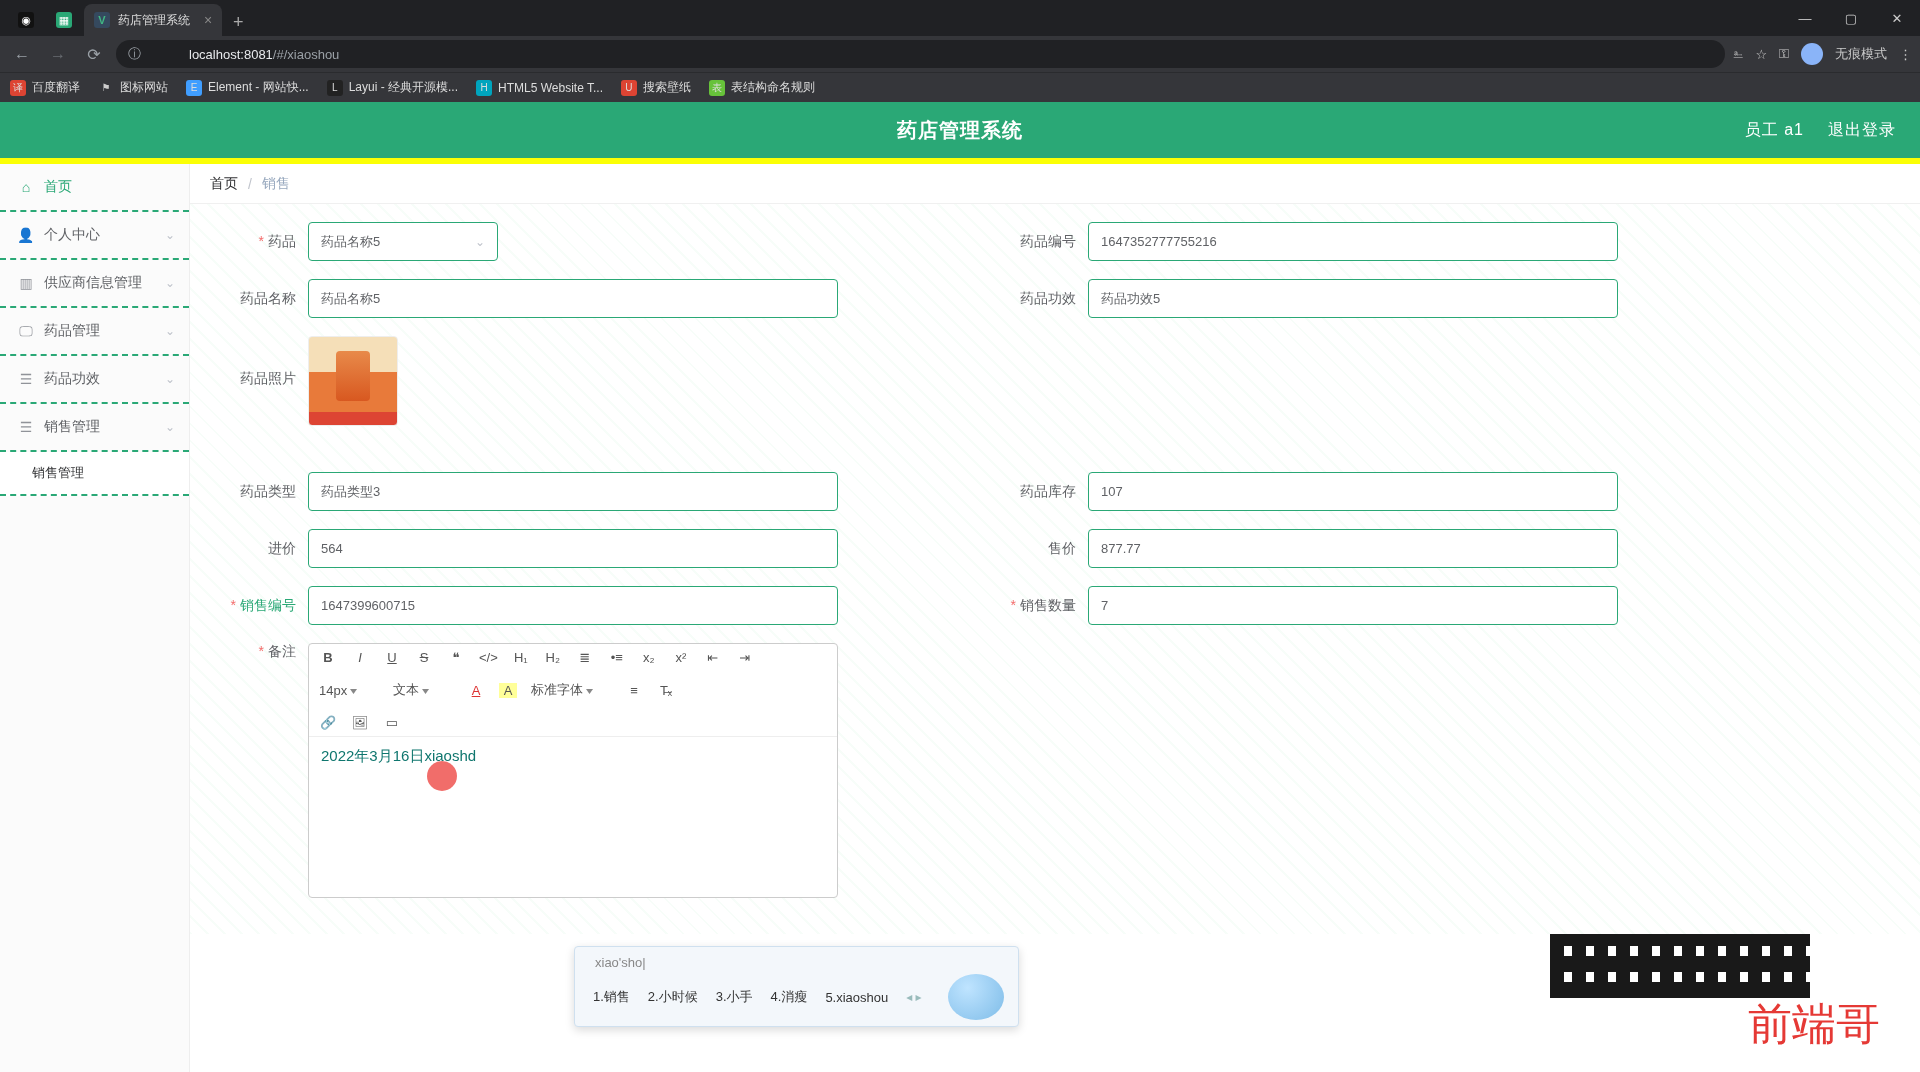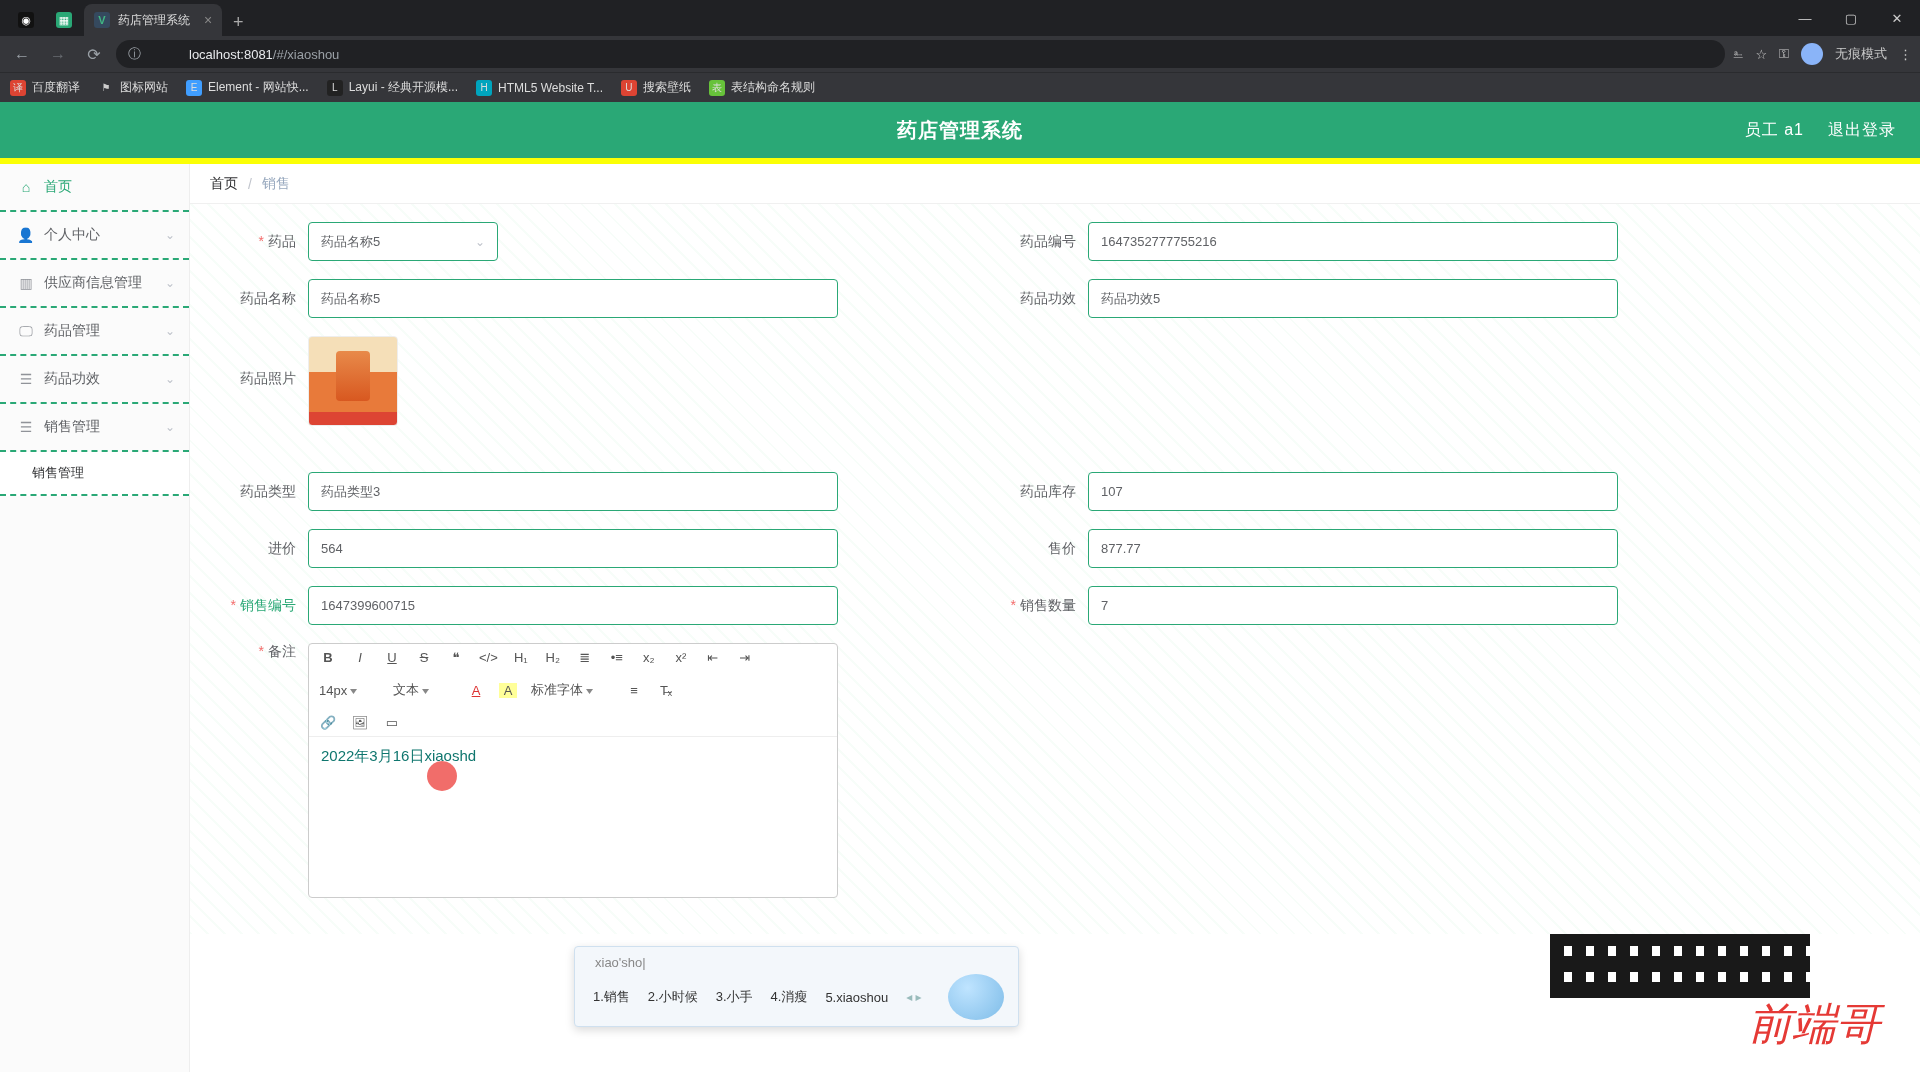--- a/index.html
+++ b/index.html
@@ -77,21 +77,21 @@
 .editor-body { padding: 10px 12px; min-height: 160px; font-size: 15px; color: #0f766e; position: relative; }
 .click-marker { position: absolute; width: 30px; height: 30px; border-radius: 50%; background: rgba(239,83,80,.85); left: 118px; top: 24px; }
 
 
 .ime { position: absolute; left: 574px; top: 946px; background: #f3f7fb; border: 1px solid #cfe0ef; border-radius: 4px; padding: 6px 14px 6px 18px; box-shadow: 0 3px 10px rgba(0,0,0,.15); }
 .ime-input { font-size: 13px; color: #888; padding: 2px 2px 4px; }
 .ime-cands { display: flex; gap: 18px; font-size: 13px; color: #333; align-items: center; }
 .ime-bubble { width: 56px; height: 46px; border-radius: 50%; background: radial-gradient(circle at 35% 30%, #bfe4ff, #7ebce8); margin-left: 8px; }
 .ime-arrows { color: #9bb; font-size: 12px; display: flex; gap: 4px; }
 
-.watermark { position: fixed; right: 40px; bottom: 18px; font-size: 44px; font-family: KaiTi, serif; color: #e53935; font-style: italic; pointer-events: none; }
+.watermark { position: fixed; right: 40px; bottom: 18px; font-size: 44px; font-family: KaiTi, serif; color: #e53935; pointer-events: none; }
 .pixel-blob { position: fixed; right: 110px; bottom: 74px; width: 260px; height: 64px; background:
   linear-gradient(#000,#000); filter: blur(.2px);
   -webkit-mask: repeating-linear-gradient(90deg,#000 0 14px, transparent 14px 22px),
                 repeating-linear-gradient(0deg,#000 0 16px, transparent 16px 26px);
   pointer-events: none; opacity: .9;
 }
 </style>
 </head>
 <body>
 

